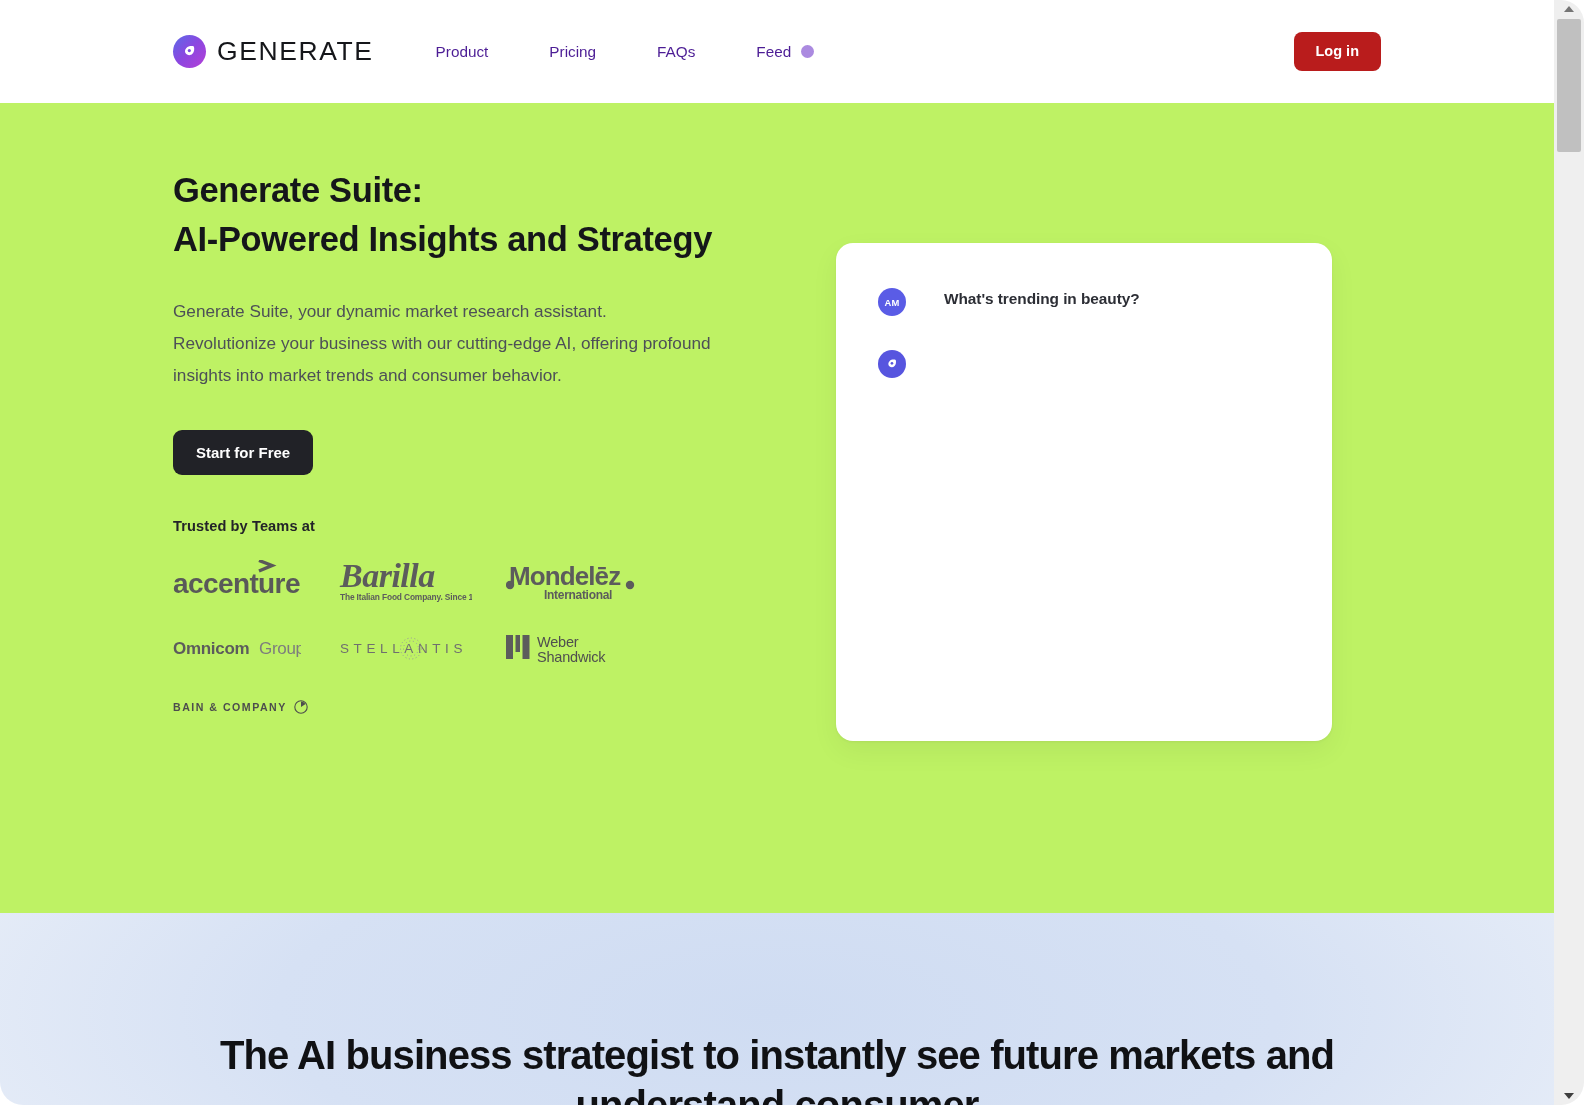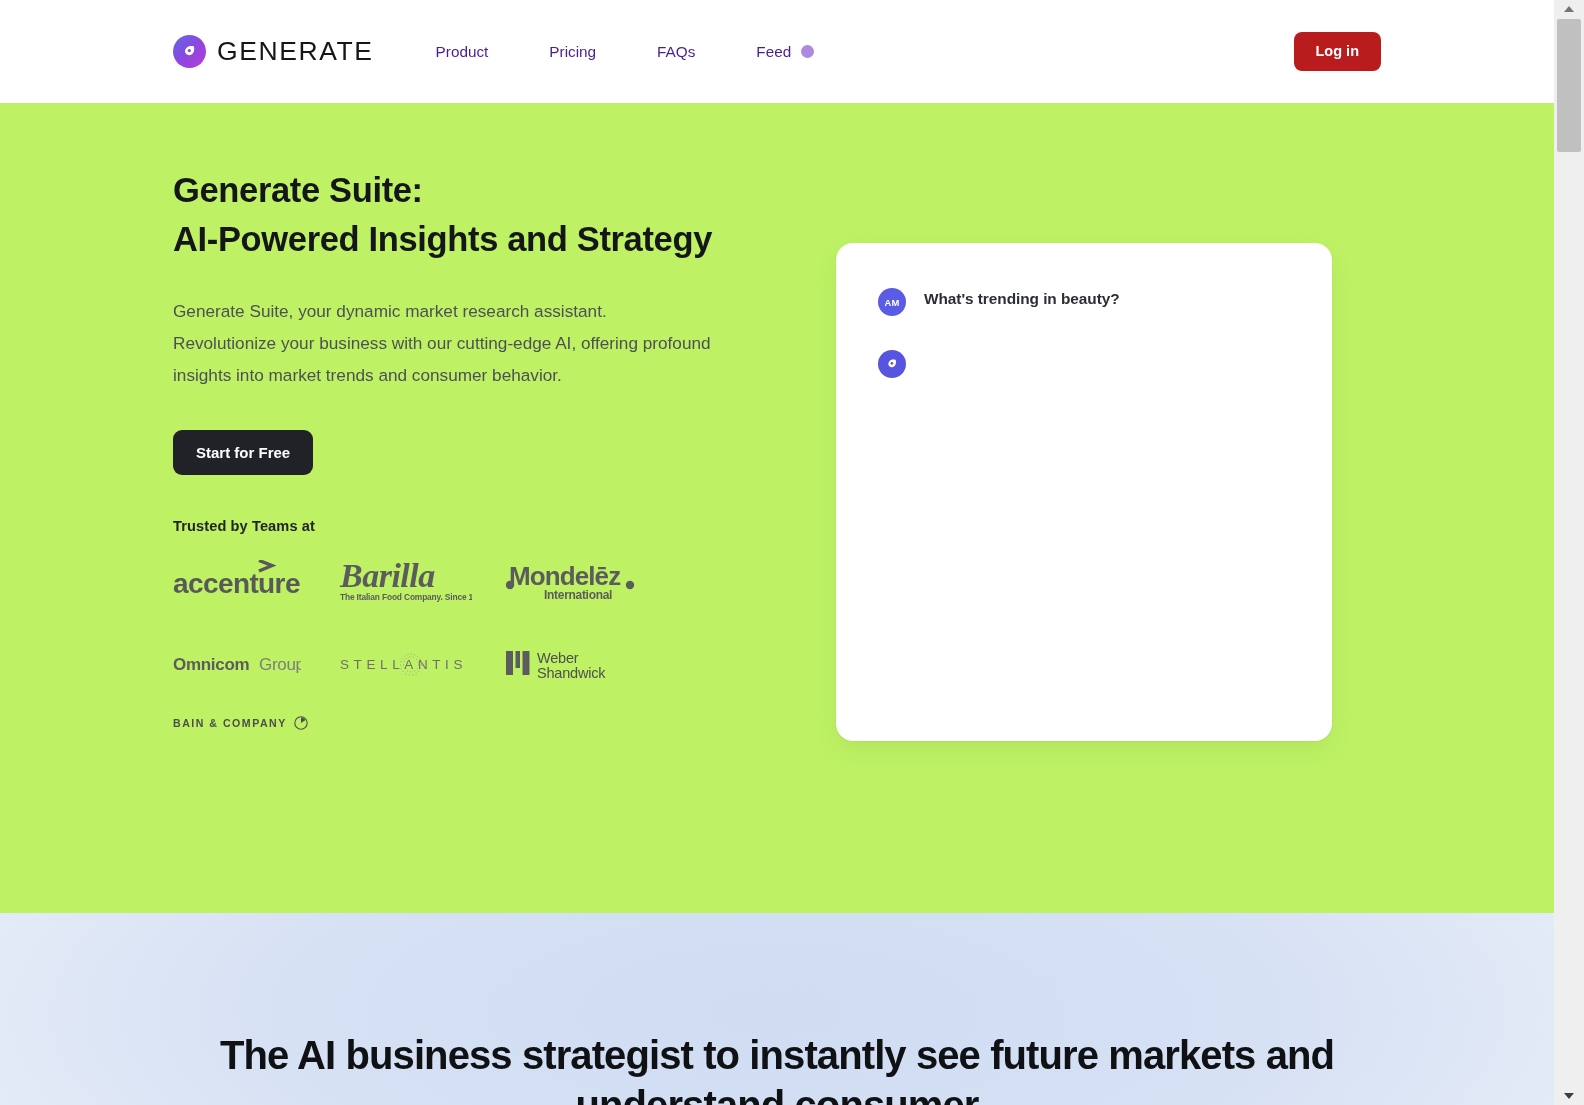--- a/index.html
+++ b/index.html
@@ -10,20 +10,21 @@
     overflow: hidden;
     font-family: "Liberation Sans", sans-serif;
     background: #ffffff;
   }
 
   #viewport {
     position: relative;
     width: 1584px;
     height: 1105px;
     overflow: hidden;
+    border-radius: 23px;
   }
 
   #page {
     position: absolute;
     top: 0; left: 0;
     width: 1554px;
     height: 1105px;
     background: #ffffff;
     overflow: hidden;
   }
@@ -166,21 +167,20 @@
     font-size: 14.6px;
     font-weight: 700;
     color: #232428;
     letter-spacing: 0.1px;
   }
 
   .logo-grid {
     margin-top: 19px;
     display: grid;
     grid-template-columns: 165px 168px 170px;
-    row-gap: 16px;
     align-items: center;
   }
   .logo-cell {
     height: 56px;
     display: flex;
     align-items: center;
     justify-content: flex-start;
   }
   .logo-cell.row2 { height: 44px; margin-top: 17px; }
   .logo-cell svg { display: block; }
@@ -195,21 +195,21 @@
     width: 496px;
     height: 498px;
     background: #ffffff;
     border-radius: 17px;
     box-shadow: 0 1px 3px rgba(16,18,28,0.05), 0 10px 28px rgba(16,18,28,0.055);
     padding: 44px 42px 0 42px;
   }
   .chat-msg {
     display: flex;
     align-items: flex-start;
-    gap: 6px;
+    gap: 26px;
   }
   .chat-msg + .chat-msg { margin-top: 33px; }
   .avatar {
     width: 28px;
     height: 28px;
     border-radius: 50%;
     flex: 0 0 auto;
     display: flex;
     align-items: center;
     justify-content: center;

